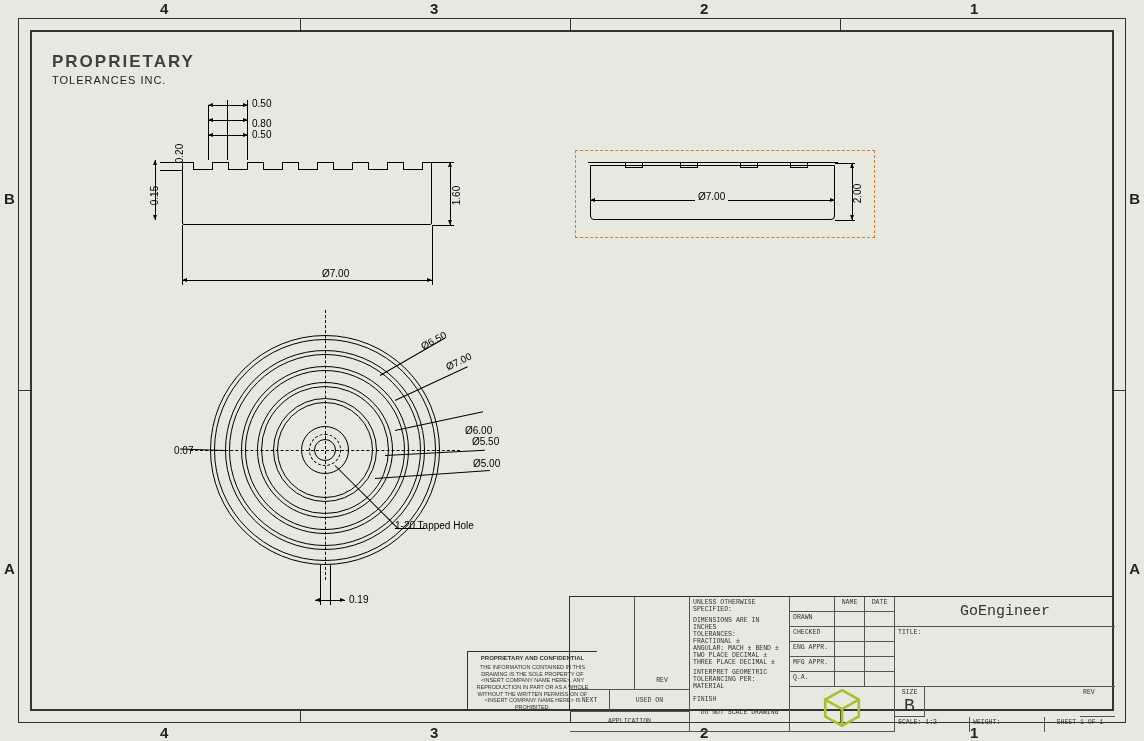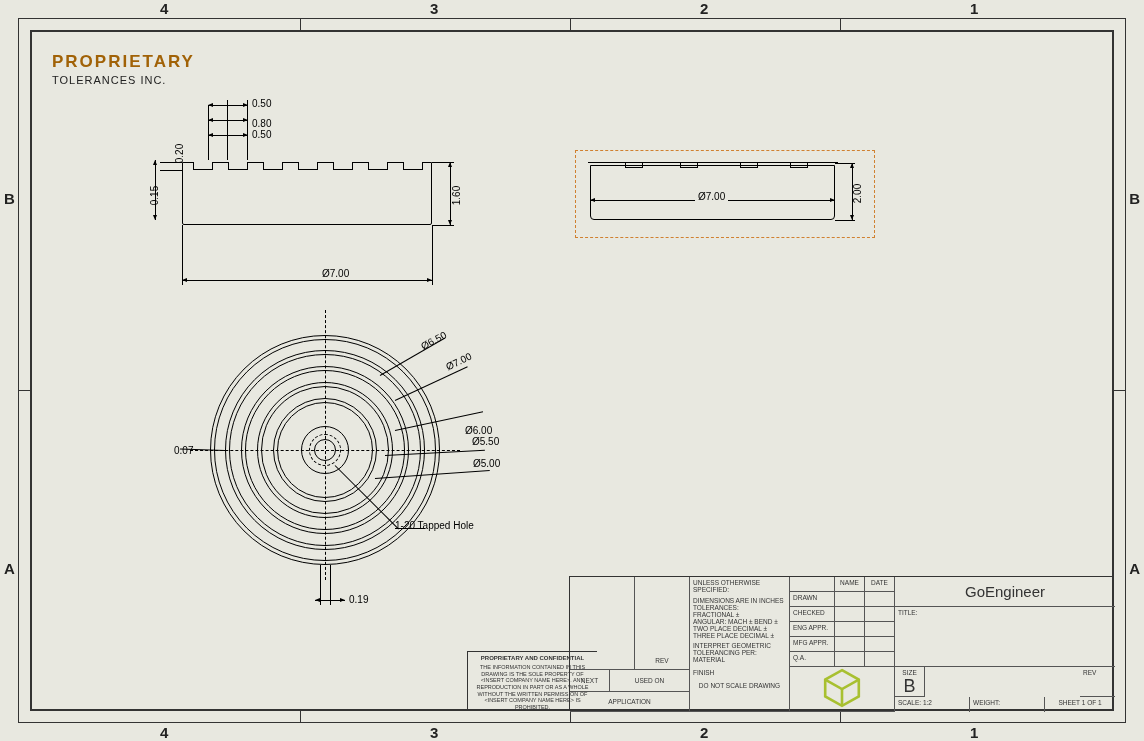--- a/index.html
+++ b/index.html
@@ -34,21 +34,21 @@
   }
   
   .prop-block {
     position: absolute;
     left: 52px; top: 52px;
   }
   .prop-title {
     font-size: 17px;
     font-weight: 700;
     letter-spacing: 2px;
-    color: #a16207;
+    color: #404040;
   }
   .prop-sub {
     font-size: 11px;
     letter-spacing: 1px;
     color: #222;
     margin-top: 2px;
   }
   
   .dim-text {
     position: absolute;
@@ -130,25 +130,26 @@
   .leader {
     position: absolute;
     height: 1px;
     background: #000;
     transform-origin: left center;
   }
   
   .title-block {
     position: absolute;
     right: 30px; bottom: 30px;
-    width: 545px; height: 135px;
+    width: 545px; height: 115px;
     border-top: 1px solid #333;
     border-left: 1px solid #333;
     font-size: 7px;
     color: #333;
+    font-family: Liberation Mono, monospace;
   }
   .tb-cell {
     position: absolute;
     border-right: 1px solid #555;
     border-bottom: 1px solid #555;
     padding: 2px 3px;
     overflow: hidden;
   }
   .tb-label { font-size: 6.5px; color: #333; }
   .tb-big { font-size: 18px; text-align: center; font-weight: 400; }

